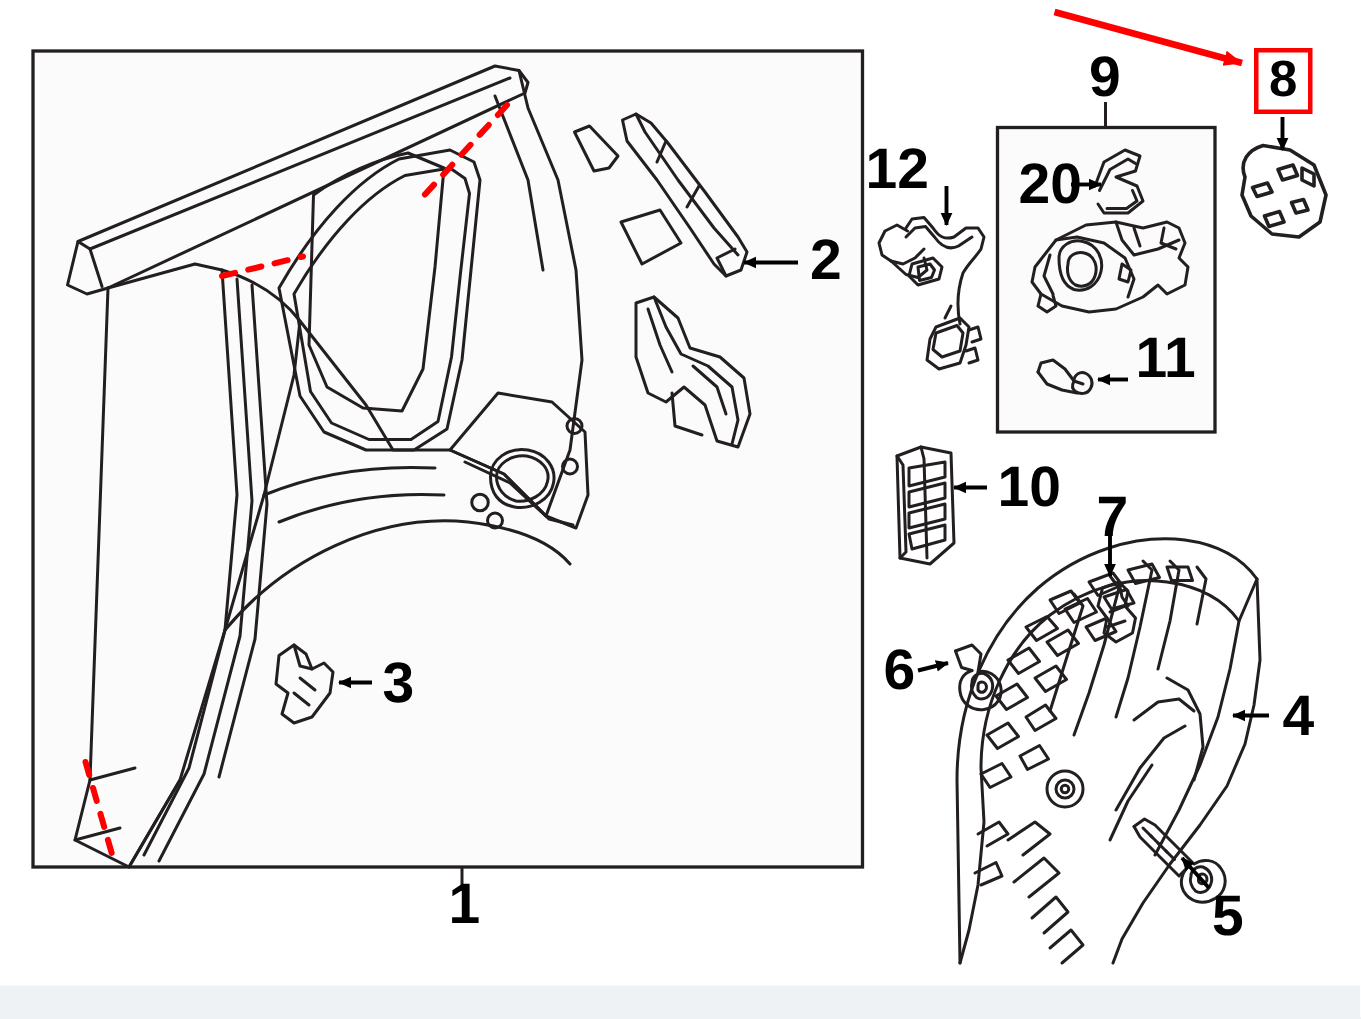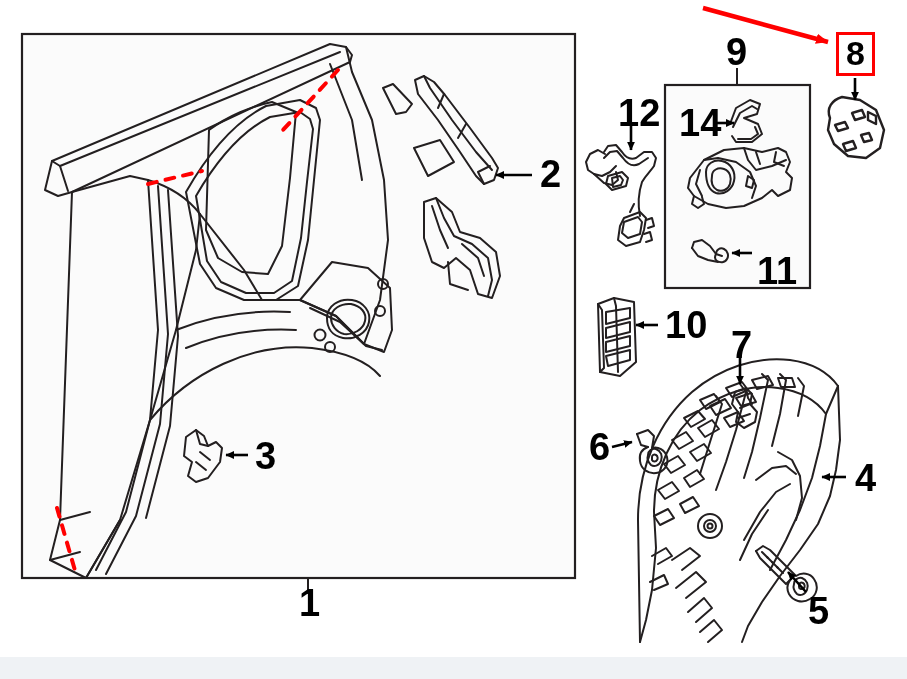--- a/index.html
+++ b/index.html
@@ -383,21 +383,21 @@
   <div class="callout-num cn-lg" style="left:808px; top:592px;">5</div>
 
   <div class="callout-num cn-lg" style="left:589px; top:428px;">6</div>
 
   <div class="callout-num cn-lg" style="left:731px; top:326px;">7</div>
 
   <div class="callout-num cn-md" id="label-8" style="left:836px; top:32px;">8</div>
 
   <div class="callout-num cn-lg" style="left:726px; top:33px;">9</div>
 
-  <div class="callout-num cn-lg" style="left:679px; top:104px;">14</div>
-
-  <div class="callout-num cn-lg" style="left:757px; top:252px;">11</div>
-
-  <div class="callout-num cn-lg" style="left:618px; top:94px;">12</div>
+  <div class="callout-num cn-lg" style="left:679px; top:104px;">20</div>
+
+  <div class="callout-num cn-lg" style="left:757px; top:220px;">11</div>
+
+  <div class="callout-num cn-lg" style="left:577px; top:94px;">12</div>
 
   <div class="callout-num cn-lg" style="left:665px; top:306px;">10</div>
 
 </div>
 
 </body></html>

